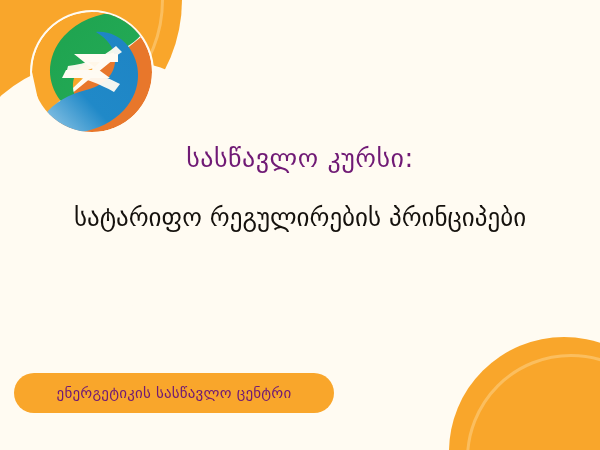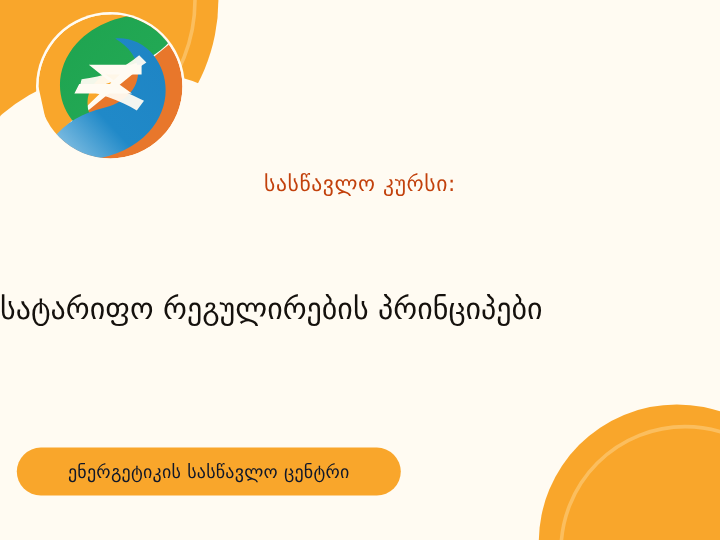--- a/index.html
+++ b/index.html
@@ -82,57 +82,56 @@
     background: transparent;
   }
 
   
   .course-label {
     position: absolute;
     left: 0;
     top: 143px;
     width: 600px;
     text-align: center;
-    color: #c2410c;
-    font-size: 18px;
+    color: #701a75;
+    font-size: 26px;
     letter-spacing: 0.5px;
     font-family: "DejaVu Sans", sans-serif;
     font-weight: 400;
     white-space: nowrap;
   }
   .course-title {
     position: absolute;
     left: 0;
     top: 201px;
     width: 600px;
-    text-align: left;
+    text-align: center;
     color: #15110D;
     font-size: 25px;
     line-height: 33px;
     font-family: "DejaVu Sans", sans-serif;
     font-weight: 400;
-    margin-top: 40px;
   }
   .course-title .ln { display: block; }
 
   
   .badge {
     position: absolute;
     left: 14px;
     top: 373px;
     width: 320px;
     height: 40px;
     border-radius: 20px;
     background: #F9A62B;
     display: flex;
     align-items: center;
     justify-content: center;
   }
   .badge-text {
-    color: #0f172a;
+    color: #701a75;
     font-size: 15px;
     font-family: "DejaVu Sans", sans-serif;
     font-weight: 400;
     letter-spacing: 0.2px;
     white-space: nowrap;
   }
 </style>
 </head>
 <body>
 

